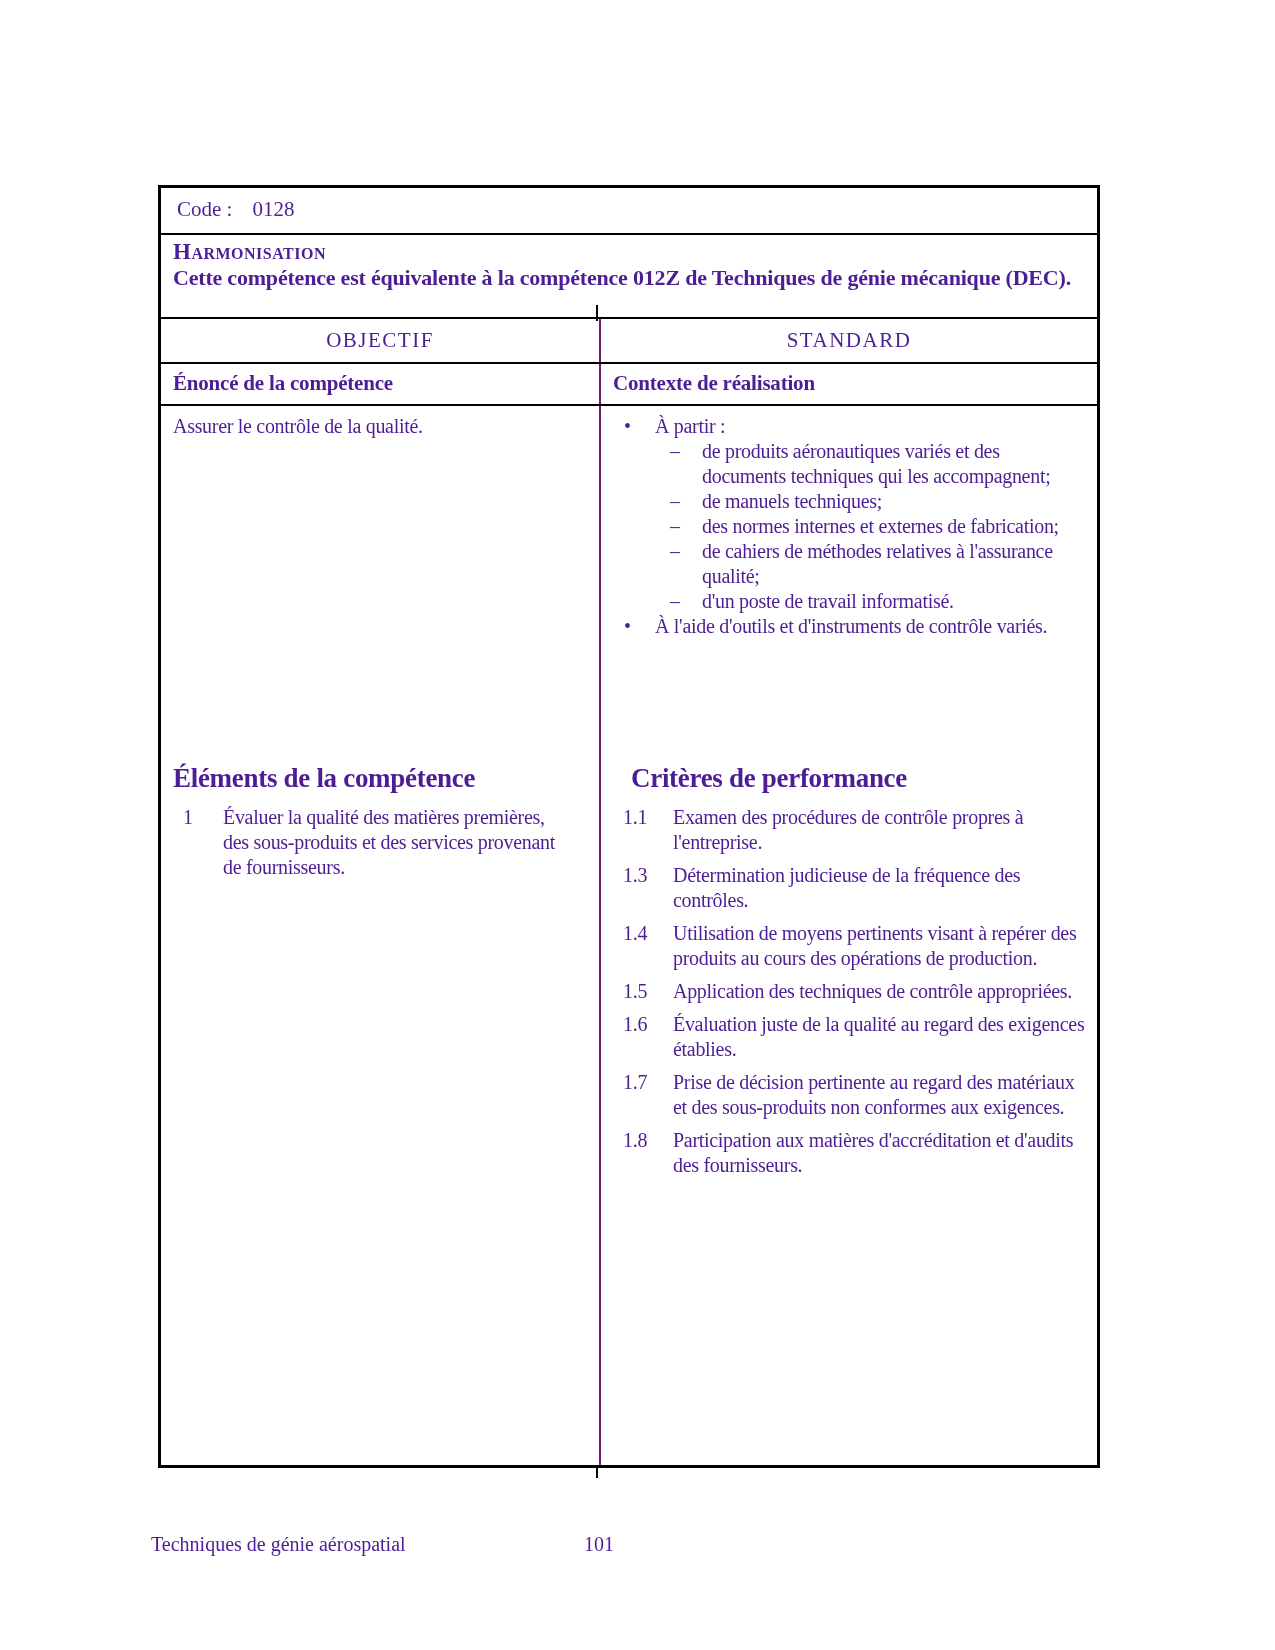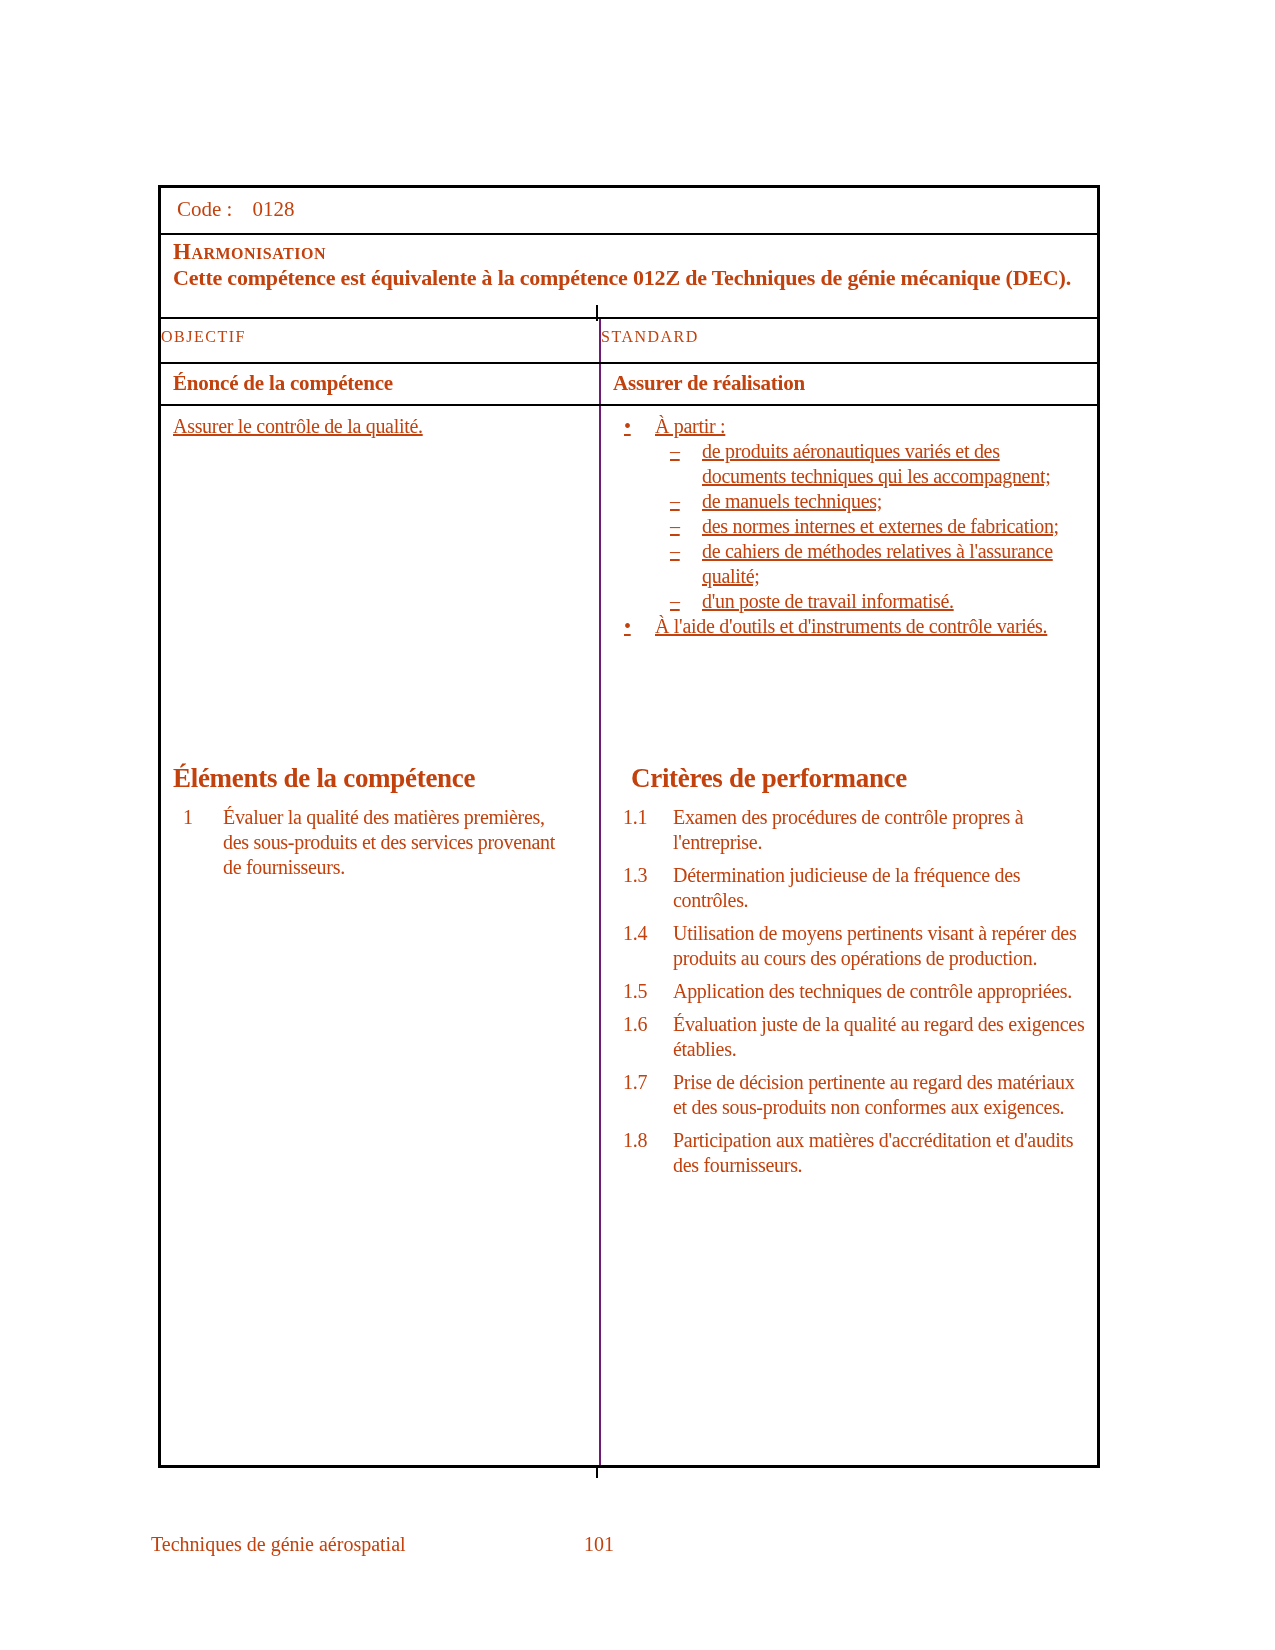--- a/index.html
+++ b/index.html
@@ -3,21 +3,21 @@
 <meta charset="utf-8">
 <style>
   * { margin: 0; padding: 0; box-sizing: border-box; }
   html, body { background: #888; }
   .page {
     position: relative;
     width: 1275px;
     height: 1650px;
     margin: 0 auto;
     background: #ffffff;
-    color: #c2410c;
+    color: #4c1d95;
     font-family: "Liberation Serif", "DejaVu Serif", serif;
     overflow: hidden;
   }
   .doc-table {
     position: absolute;
     left: 158px;
     top: 185px;
     width: 942px;
     height: 1283px;
     border: 3px solid #000000;
@@ -54,26 +54,27 @@
   .row-headers {
     height: 45px;
     border-bottom: 2px solid #000000;
     display: flex;
   }
   .row-subheaders {
     height: 42px;
     border-bottom: 2px solid #000000;
     display: flex;
   }
-  .row-content { flex: 1; display: flex; text-decoration: underline; }
+  .row-content { flex: 1; display: flex; }
   .cell-l { width: 438px; height: 100%; }
   .cell-r { flex: 1; height: 100%; border-left: 2px solid #701a75; }
   .hdr {
-    font-size: 16px;
+    font-size: 21px;
     letter-spacing: 1.5px;
+    text-align: center;
     padding-top: 9px;
   }
   .subhdr {
     font-size: 21px;
     font-weight: bold;
     padding: 7px 0 0 12px;
     letter-spacing: -0.2px;
   }
   .content-cell {
     position: relative;
@@ -151,21 +152,21 @@
       <div class="harm-body">Cette compétence est équivalente à la compétence 012Z de Techniques de génie mécanique (DEC).</div>
     </div>
 
     <div class="row row-headers">
       <div class="cell-l hdr">OBJECTIF</div>
       <div class="cell-r hdr">STANDARD</div>
     </div>
 
     <div class="row row-subheaders">
       <div class="cell-l subhdr">Énoncé de la compétence</div>
-      <div class="cell-r subhdr">Assurer de réalisation</div>
+      <div class="cell-r subhdr">Contexte de réalisation</div>
     </div>
 
     <div class="row row-content">
 
       <div class="cell-l content-cell">
         <div class="statement">Assurer le contrôle de la qualité.</div>
 
         <div class="elements-section">
           <div class="sec-heading">Éléments de la compétence</div>
           <div class="num-item">

